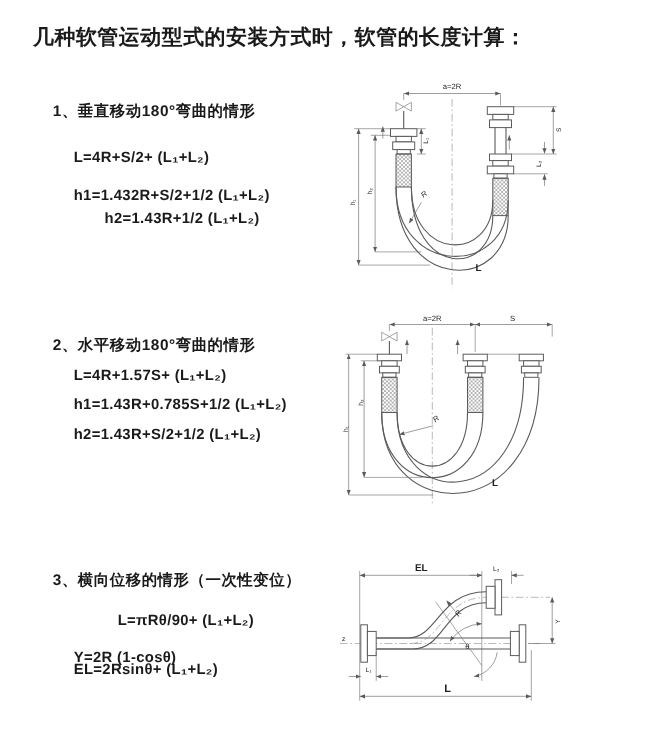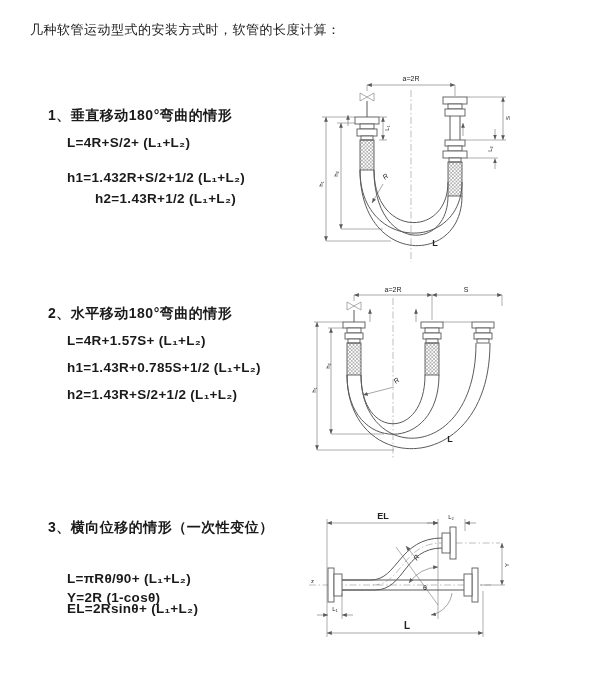--- a/index.html
+++ b/index.html
@@ -1,24 +1,24 @@
 <!DOCTYPE html>
 <html><head>
 <meta charset="utf-8">
 <style>
   html,body{margin:0;padding:0;}
   body{width:600px;height:675px;background:#ffffff;position:relative;overflow:hidden;
        font-family:"Liberation Sans","DejaVu Sans",sans-serif;color:#1a1a1a;}
   .abs{position:absolute;}
-  .title{left:30px;top:21px;font-size:13px;font-weight:normal;letter-spacing:0.5px;white-space:nowrap;}
+  .title{left:30px;top:21px;font-size:19px;font-weight:bold;letter-spacing:0.5px;white-space:nowrap;}
   .sec-heading{left:48px;font-size:14px;font-weight:bold;letter-spacing:0.5px;white-space:nowrap;}
   .formula{left:67px;font-size:13.5px;font-weight:600;letter-spacing:0.3px;white-space:nowrap;}
-  #s1h{top:107px;text-align:center;} #s1f0{top:135px;} #s1f1{top:170px;} #s1f2{top:191px;padding-left:28px;}
+  #s1h{top:92px;text-align:center;} #s1f0{top:135px;} #s1f1{top:170px;} #s1f2{top:191px;padding-left:28px;}
   #s2h{top:305px;text-align:center;} #s2f0{top:333px;text-align:center;} #s2f1{top:360px;} #s2f2{top:387px;}
-  #s3h{top:519px;} #s3f0{top:571px;} #s3f1{top:590px;} #s3f2{top:601px;}
+  #s3h{top:519px;} #s3f0{top:556px;margin-left:40px;} #s3f1{top:590px;} #s3f2{top:601px;}
   #d1{left:313px;top:66px;} #d2{left:308px;top:282px;} #d3{left:295px;top:497px;}
   svg{overflow:visible;}
   svg .ol{stroke:#5a5a5a;stroke-width:1;fill:none;}
   svg .tl{stroke:#6b6b6b;stroke-width:0.55;fill:none;}
   svg .dl{stroke:#6b6b6b;stroke-width:0.6;fill:none;}
   svg .cl{stroke:#8a8a8a;stroke-width:0.55;fill:none;stroke-dasharray:7 2.5 1.5 2.5;}
   svg .fl{fill:#ffffff;stroke:#5a5a5a;stroke-width:0.9;}
   svg .hx{fill:url(#hx);stroke:#5a5a5a;stroke-width:0.9;}
   svg text{font-family:"Liberation Sans","DejaVu Sans",sans-serif;fill:#222222;}
   svg .lb{font-size:7px;} svg .lbs{font-size:6px;} svg .lbb{font-size:9px;font-weight:bold;}

